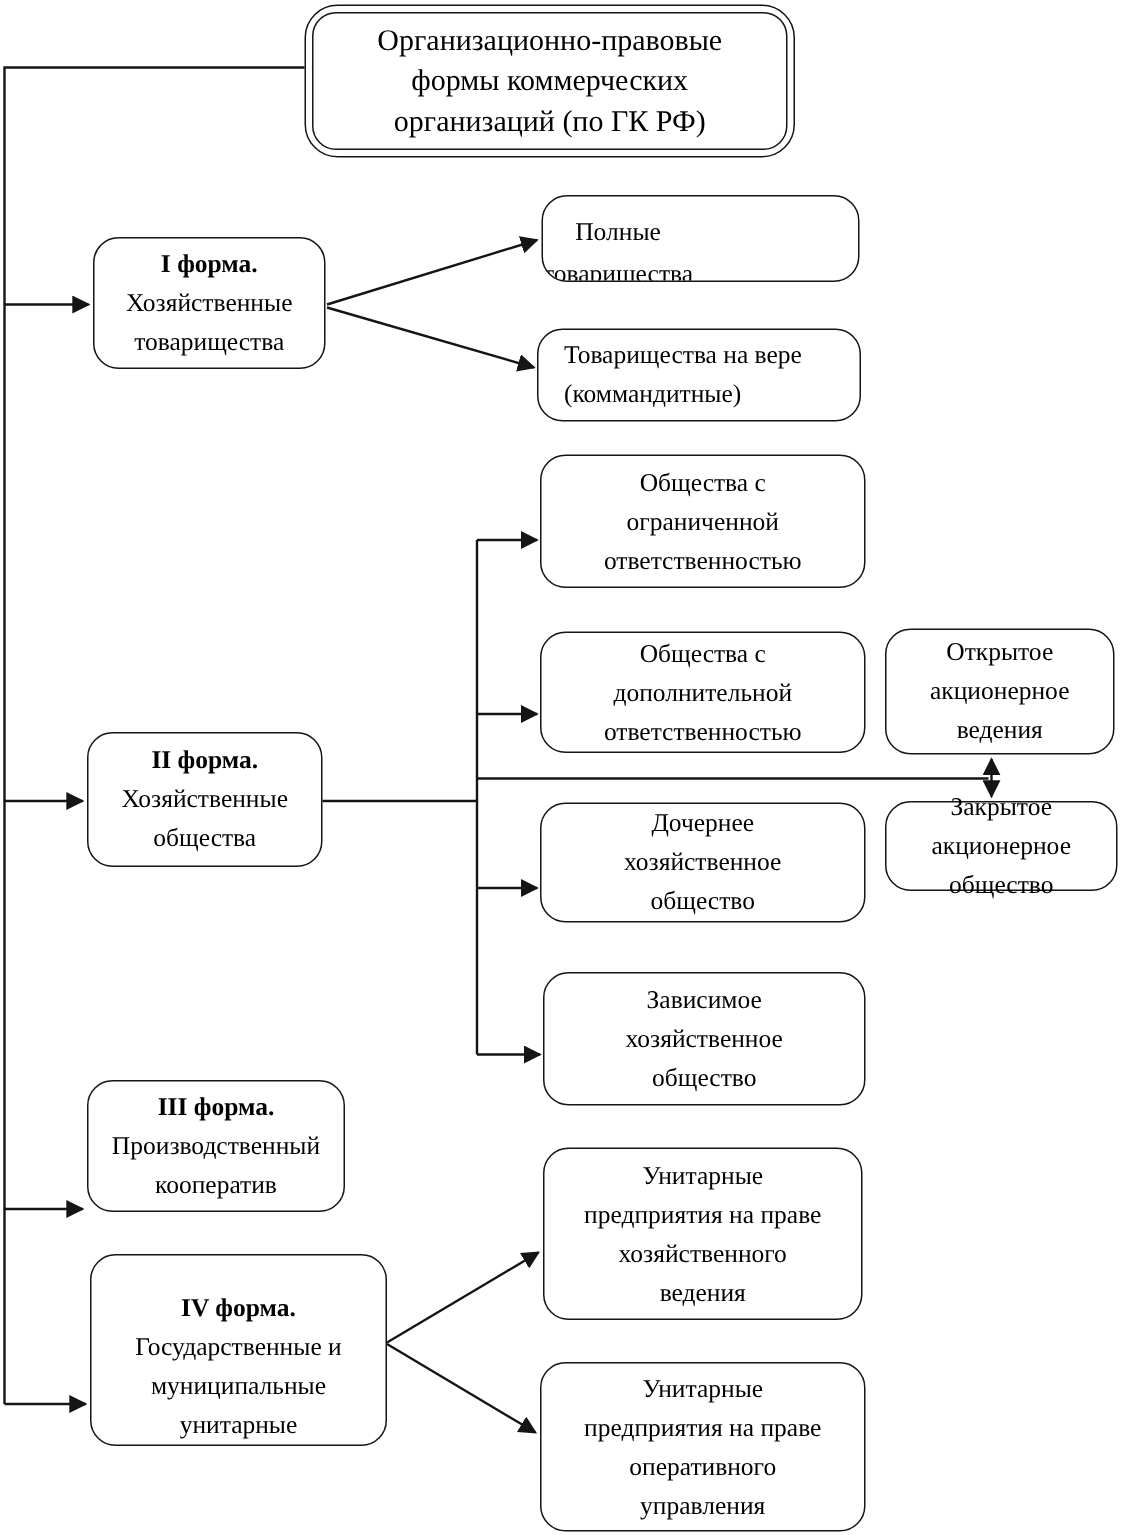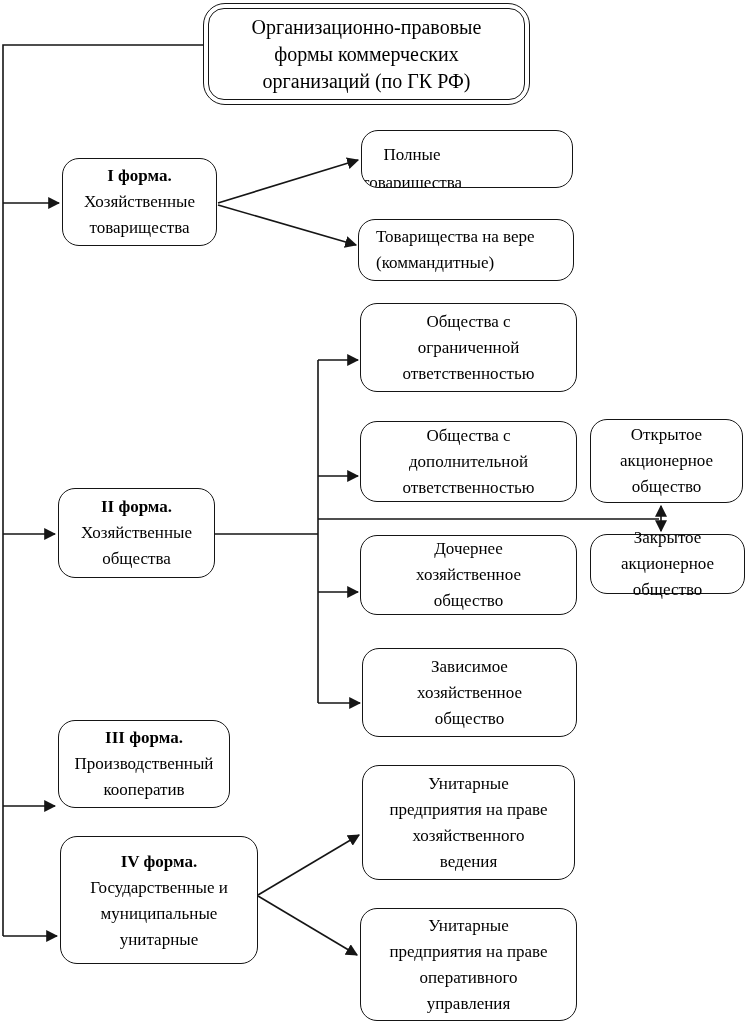--- a/index.html
+++ b/index.html
@@ -81,21 +81,21 @@
     <span>Хозяйственные
 общества</span>
   </div>
 
   <div class="box" style="left:58px;top:720px;width:172px;height:88px;">
     <span class="heading">III форма.</span>
     <span>Производственный
 кооператив</span>
   </div>
 
-  <div class="box clip" style="left:60px;top:836px;width:198px;height:128px;padding-top:12px;">
+  <div class="box clip" style="left:60px;top:836px;width:198px;height:128px;padding-top:22px;">
     <div style="height:116px;overflow:hidden;display:flex;flex-direction:column;align-items:center;">
       <span class="heading">IV форма.</span>
       <span>Государственные и
 муниципальные
 унитарные
 предприятия</span>
     </div>
   </div>
 
   <div class="box clip" style="left:361px;top:130px;width:212px;height:58px;padding-top:10px;line-height:28px;align-items:flex-start;">
@@ -125,21 +125,21 @@
   </div>
   <div class="box" style="left:362px;top:648px;width:215px;height:89px;">
     <span>Зависимое
 хозяйственное
 общество</span>
   </div>
 
   <div class="box" style="left:590px;top:419px;width:153px;height:84px;">
     <span>Открытое
 акционерное
-общество</span>
+ведения</span>
   </div>
   <div class="box" style="left:590px;top:534px;width:155px;height:60px;">
     <span>Закрытое
 акционерное
 общество</span>
   </div>
 
   <div class="box" style="left:362px;top:765px;width:213px;height:115px;">
     <span>Унитарные
 предприятия на праве

